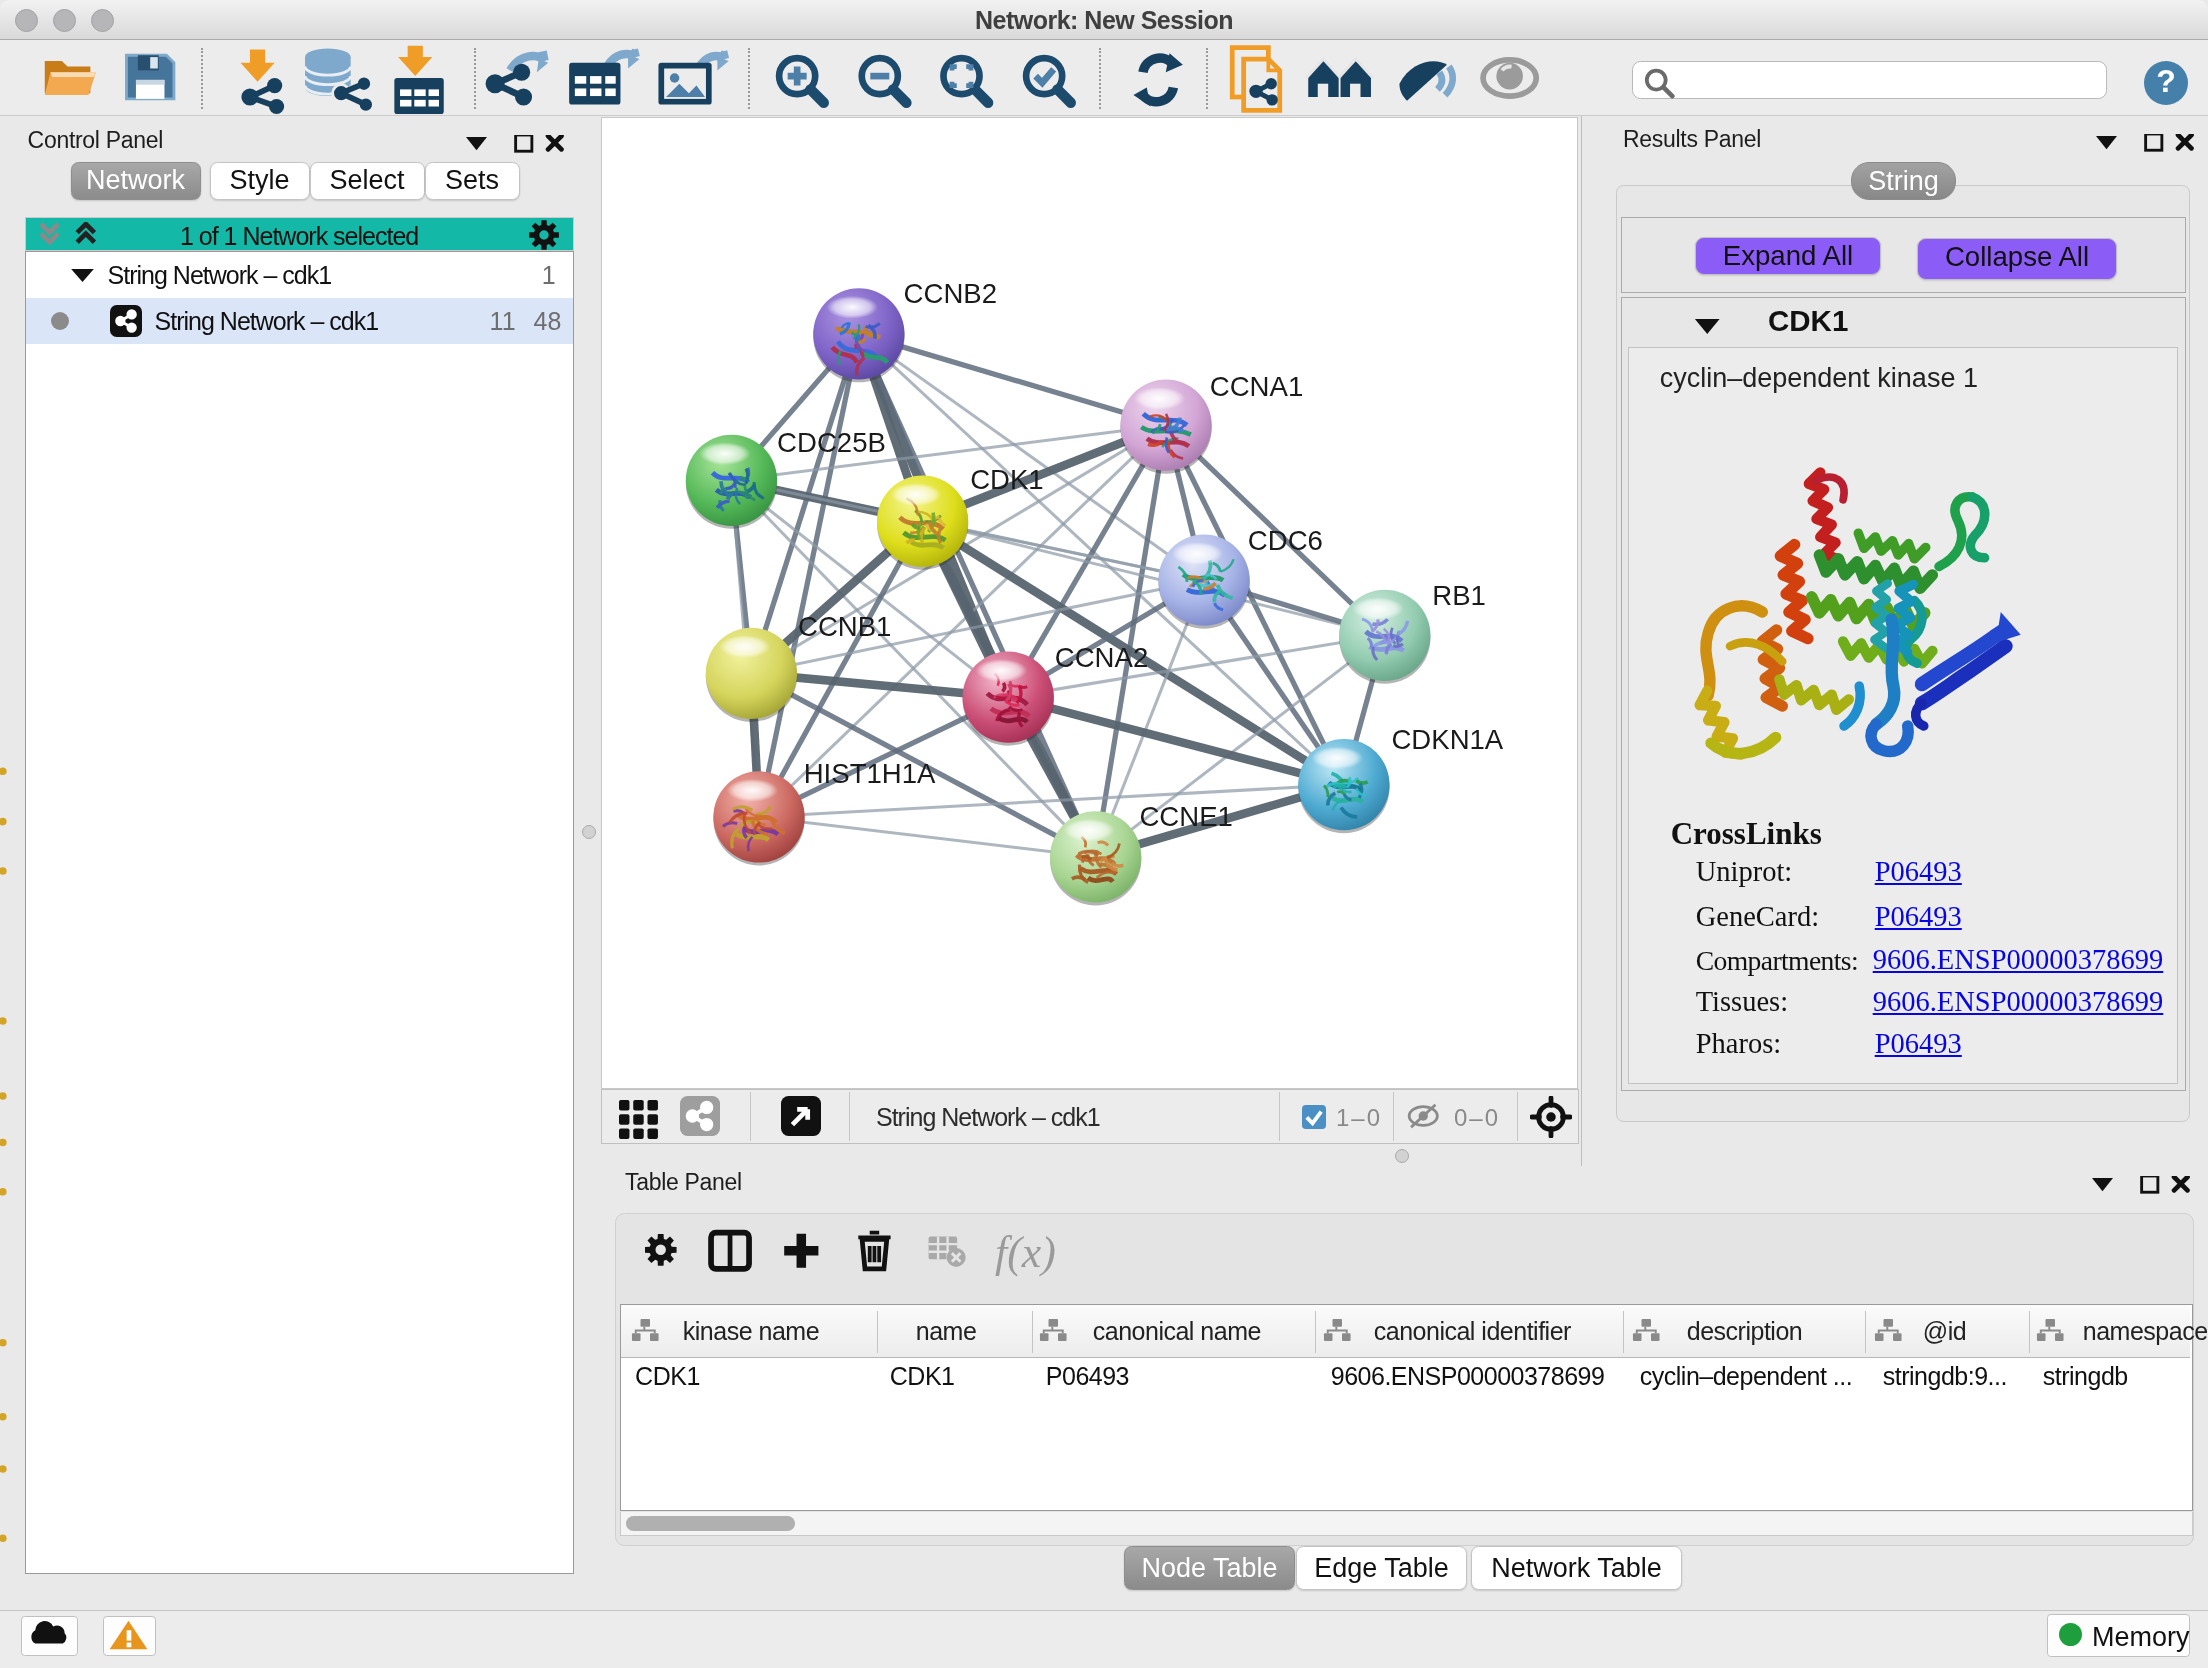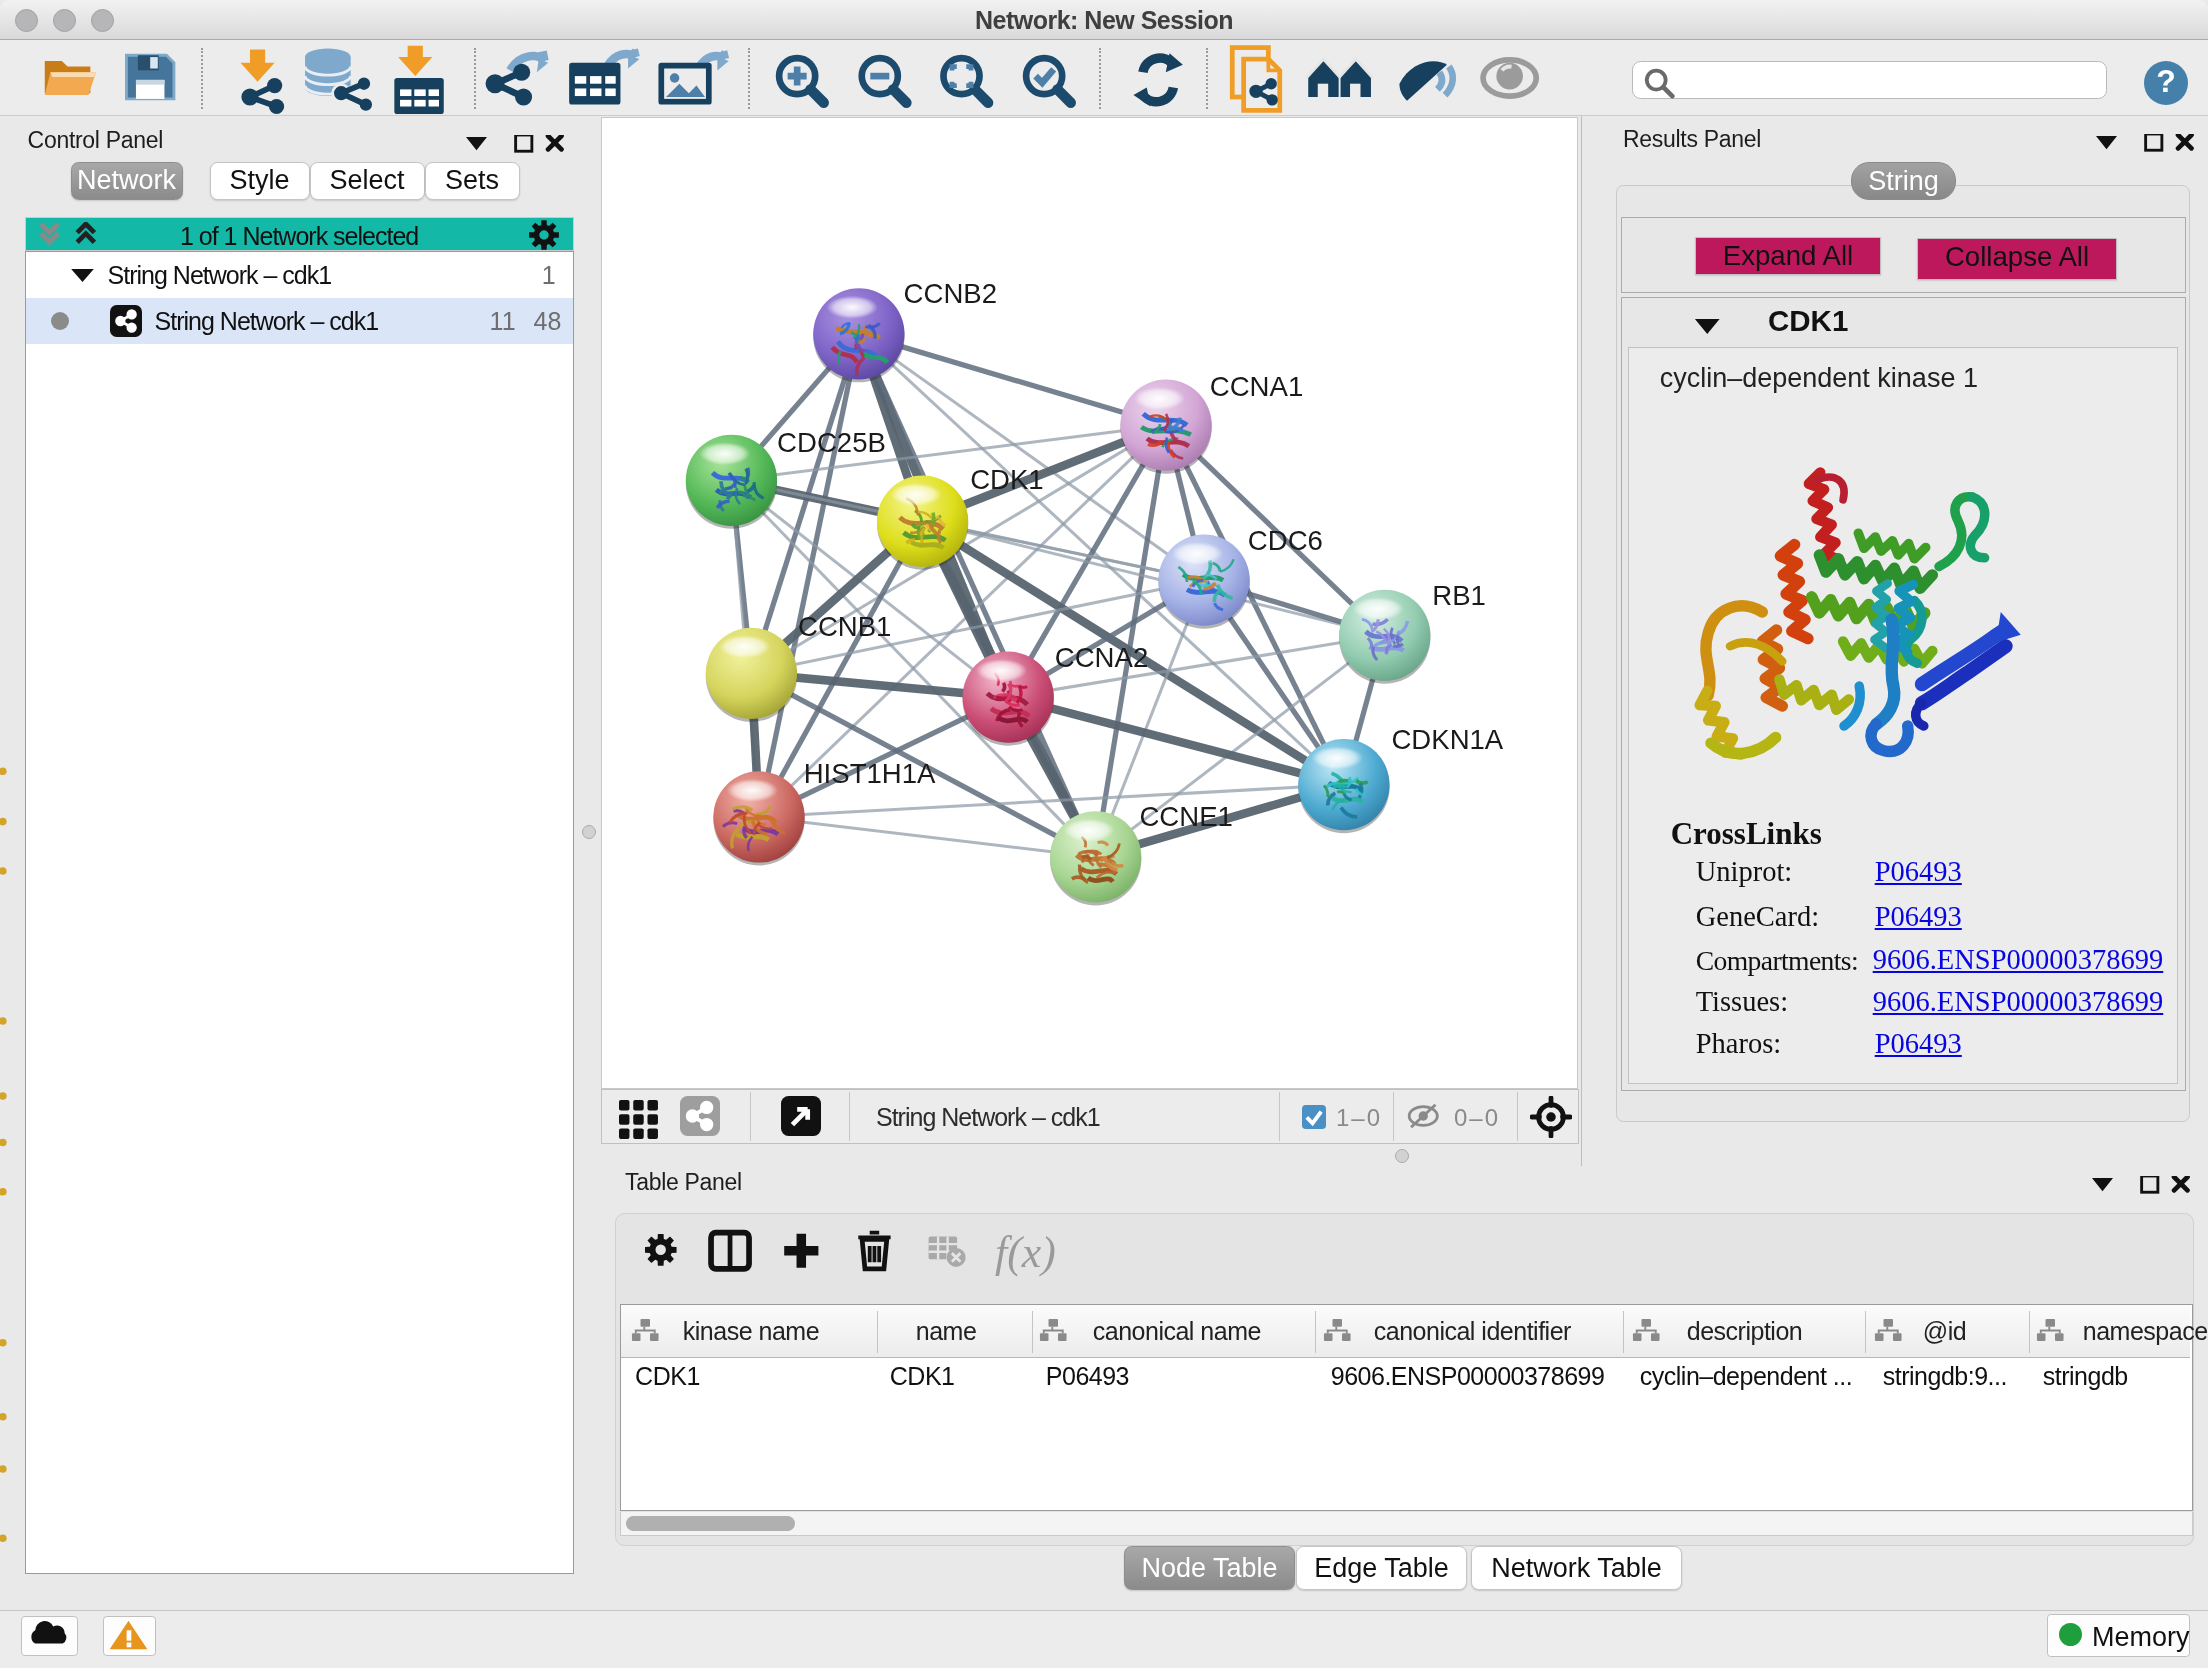--- a/index.html
+++ b/index.html
@@ -15,21 +15,21 @@
 .toolbar{position:absolute;left:0;top:40px;width:2208px;height:76px;background:#ececec;
 border-bottom:1.9px solid #cccccc}
 .tsep{position:absolute;top:7.6px;height:61px;width:0;border-left:2.9px dotted #9a9a9a}
 .searchbox{position:absolute;left:1632px;top:21px;width:475px;height:38px;background:#fff;
 border:1.9px solid #b9b9b9;border-radius:8.6px}
 .panel-title{font-size:23px;color:#1d1d1d;letter-spacing:-0.3px}
 .ctab{position:absolute;top:0;height:38px;font-size:27px;text-align:center;
 border:1.9px solid #c4c4c4;background:#fff;color:#111;line-height:35px;border-radius:7.6px;
 box-shadow:0 1px 1.9px rgba(0,0,0,0.15)}
 .ctab.sel{background:linear-gradient(#a8a8a8,#8b8b8b);color:#fff;border-color:#8e8e8e}
-.wbtn{position:absolute;background:#be185d;border:1.9px solid #c0c0c0;border-radius:1px;
+.wbtn{position:absolute;background:#8b5cf6;border:1.9px solid #c0c0c0;border-radius:9px;
 text-align:center;font-size:27.6px;color:#111;box-shadow:0 1px 1.9px rgba(0,0,0,0.12)}
 .serif{font-family:"Liberation Serif",serif}
 a.lnk{color:#0806df;text-decoration:underline}
 </style></head><body>
 
 <div class="titlebar">
  <div class="tl" style="left:15px"></div>
  <div class="tl" style="left:53px"></div>
  <div class="tl" style="left:91px"></div>
  <div class="wtitle">Network: New Session</div>
@@ -165,21 +165,21 @@
 <div style="position:absolute;left:0;top:1.9px;width:44px;text-align:center;font-size:32px;font-weight:bold;color:#fff">?</div>
     </div>
 </div>
 <div class="abs" style="left:7.6px;top:118px;width:563px;height:1492px;background:#e9e9e9">
  <div class="panel-title" style="position:absolute;left:20px;top:8.6px">Control Panel</div>
  <svg class="abs" style="left:458px;top:17px" width="105" height="21" viewBox="0 0 110 22">
    <path d="M0 2 L22 2 L11 16 Z" fill="#111"></path>
    <rect x="52" y="0" width="17" height="17" fill="none" stroke="#111" stroke-width="3"></rect>
    <path d="M86 1 L100 15 M100 1 L86 15" stroke="#111" stroke-width="5" stroke-linecap="round"></path>
  </svg>
- <div class="ctab sel" style="left:63px;top:44px;width:112px">Network</div>
+ <div class="ctab sel" style="left:63px;top:44px;width:130px">Network</div>
  <div class="ctab" style="left:202px;top:44px;width:100px">Style</div>
  <div class="ctab" style="left:302px;top:44px;width:115px">Select</div>
  <div class="ctab" style="left:417px;top:44px;width:95px">Sets</div>
  <div class="abs" style="left:17px;top:99px;width:549px;height:34px;background:#14b8a6;border:1px solid #cacaca">
    <svg class="abs" style="left:13.3px;top:3.8px" width="86" height="27" viewBox="0 0 90 28">
      <path d="M2 2 L11 11 L20 2 M2 12 L11 21 L20 12" stroke="#8a8a8a" stroke-width="5" fill="none"></path>
      <path d="M40 11 L49 2 L58 11 M40 21 L49 12 L58 21" stroke="#222" stroke-width="5" fill="none"></path>
    </svg>
    <div style="position:absolute;top:3.8px;left:0;width:100%;text-align:center;font-size:25px;color:#111;letter-spacing:-1px">1 of 1 Network selected</div>
    <svg class="abs" style="left:502px;top:1px" width="32" height="32" viewBox="0 0 34 34">

